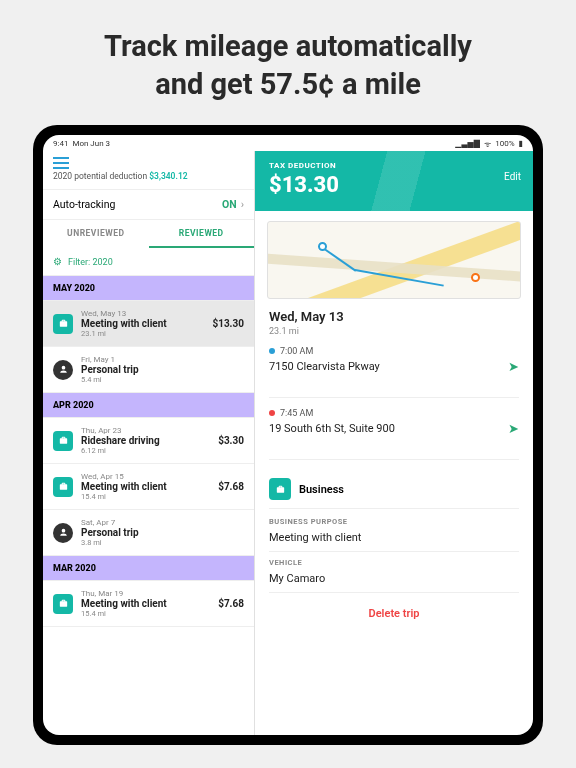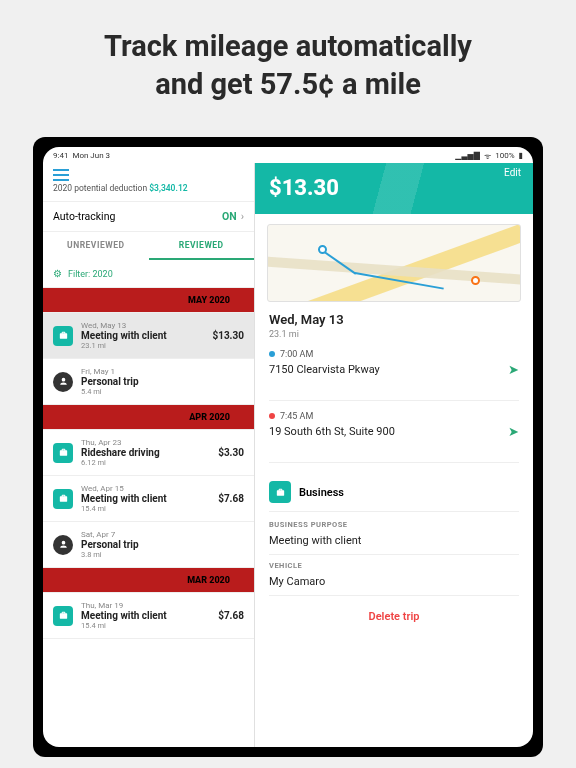--- a/index.html
+++ b/index.html
@@ -1,18 +1,18 @@
 <!DOCTYPE html>
 <html><head>
 <meta charset="utf-8">
 <style>
 * { margin:0; padding:0; box-sizing:border-box; font-family:-apple-system,BlinkMacSystemFont,"Segoe UI",Roboto,sans-serif; }
 body { background:#f0f0f0; width:576px; height:768px; overflow:hidden; }
 .headline { text-align:center; padding:28px 27px 22px; font-size:29px; font-weight:700; color:#2a2a2a; line-height:1.3; }
-.device { margin:12px auto; width:510px; height:620px; background:#000; border-radius:12px; padding:10px; }
+.device { margin:0 auto; width:510px; height:620px; background:#000; border-radius:24px; padding:10px; }
 .screen { background:#fff; width:100%; height:100%; border-radius:16px; overflow:hidden; display:flex; flex-direction:column; }
 .statusbar { height:16px; display:flex; justify-content:space-between; align-items:center; padding:0 10px; font-size:8px; color:#333; }
 .statusbar .right { display:flex; gap:4px; align-items:center; }
 .content { flex:1; display:flex; overflow:hidden; }
 .left-pane { width:212px; border-right:1px solid #e0e0e0; display:flex; flex-direction:column; overflow:hidden; }
 .right-pane { flex:1; display:flex; flex-direction:column; overflow:hidden; }
 .menu-row { padding:6px 10px 2px; }
 .hamburger { width:16px; height:12px; cursor:pointer; }
 .hamburger div { height:2px; background:#2a9fd6; margin-bottom:3px; }
 .title-row { padding:2px 10px 4px; }
@@ -21,35 +21,35 @@
 .subtitle .amt { color:#14b8a6; font-weight:600; }
 .autotrack { display:flex; justify-content:space-between; align-items:center; padding:8px 10px; border-top:1px solid #eee; border-bottom:1px solid #eee; font-size:10.5px; cursor:pointer; }
 .autotrack .on { color:#2aa876; font-weight:700; margin-right:4px; }
 .chev { color:#999; font-size:11px; }
 .tabs { display:flex; }
 .tab { flex:1; text-align:center; padding:8px 0; font-size:8.5px; font-weight:700; letter-spacing:0.5px; color:#888; cursor:pointer; }
 .tab.active { color:#2aa876; border-bottom:2px solid #2aa876; }
 .filter-row { padding:8px 10px; font-size:9px; color:#2aa876; display:flex; align-items:center; gap:6px; border-bottom:1px solid #eee; }
 .filter-icon { font-size:10px; }
 .scroll { overflow-y:auto; flex:1; }
-.month-hdr { background:#b91c1c; font-size:9px; font-weight:800; padding:7px 24px; border-bottom:1px solid #eee;text-align:right; }
+.month-hdr { background:#c4b5fd; font-size:9px; font-weight:800; padding:7px 10px; border-bottom:1px solid #eee; }
 .trip { display:flex; align-items:center; padding:8px 10px; border-bottom:1px solid #eee; gap:8px; cursor:pointer; }
 .trip.sel { background:#e8e8e8; }
 .trip-icon { width:20px; height:20px; border-radius:4px; display:flex; align-items:center; justify-content:center; flex-shrink:0; }
 .trip-icon.biz { background:#14b8a6; }
 .trip-icon.pers { background:#333; border-radius:50%; }
 .trip-icon svg { width:11px; height:11px; fill:#fff; }
 .trip-body { flex:1; min-width:0; }
 .trip-date { font-size:8px; color:#888; }
 .trip-name { font-size:10px; font-weight:700; color:#222; white-space:nowrap; overflow:hidden; text-overflow:ellipsis; }
 .trip-dist { font-size:7.5px; color:#888; }
 .trip-amt { font-size:10px; font-weight:700; color:#222; }
 .detail-hdr { background:#14b8a6; color:#fff; padding:10px 14px 14px; position:relative; }
 .detail-hdr::before { content:""; position:absolute; top:0; left:0; right:0; bottom:0; background:linear-gradient(105deg, transparent 45%, rgba(255,255,255,0.12) 45%, rgba(255,255,255,0.12) 58%, transparent 58%); }
-.edit-link { position:absolute; top:4px; right:12px; font-size:10px; cursor:pointer; z-index:2; }
+.edit-link { position:absolute; top:20px; right:12px; font-size:10px; cursor:pointer; z-index:2; }
 .deduct-lbl { font-size:8px; font-weight:700; letter-spacing:0.5px; position:relative; z-index:2; }
 .deduct-amt { font-size:22px; font-weight:800; margin-top:2px; position:relative; z-index:2; }
 .map { height:78px; margin:10px 12px 0; border:1px solid #e0e0e0; border-radius:3px; position:relative; overflow:hidden; background:#f9f7f0; }
 .road1 { position:absolute; width:200%; height:18px; background:#f5d97b; top:14px; left:-40px; transform:rotate(-20deg); opacity:0.8; }
 .road2 { position:absolute; width:200%; height:10px; background:#e8e0c5; bottom:18px; left:-20px; transform:rotate(4deg); opacity:0.9; }
 .dot-start { position:absolute; width:9px; height:9px; border:2px solid #2a9fd6; background:#fff; border-radius:50%; top:20px; left:50px; }
 .dot-end { position:absolute; width:9px; height:9px; border:2px solid #f97316; background:#fff; border-radius:50%; bottom:16px; right:40px; }
 .route-ln { position:absolute; width:2px; background:#2a9fd6; }
 .detail-body { padding:10px 14px; overflow-y:auto; flex:1; }
 .detail-date { font-size:13px; font-weight:600; color:#222; }
@@ -196,20 +196,21 @@
                 <div class="trip-dist">15.4 mi</div>
               </div>
               <div class="trip-amt">$7.68</div>
             </div>
           </div>
 </div>
 
 <div class="right-pane">
   <div class="detail-hdr">
     <div class="edit-link">Edit</div>
+    <div class="deduct-lbl">TAX DEDUCTION</div>
     <div class="deduct-amt">$13.30</div>
   </div>
   <div class="map">
     <div class="road1"></div>
             <div class="road2"></div>
     <div class="route-ln" style="top:26px;left:54px;height:40px;transform:rotate(-55deg);transform-origin:top;"></div>
     <div class="route-ln" style="top:48px;left:86px;height:90px;transform:rotate(-80deg);transform-origin:top;"></div>
     <div class="dot-start"></div>
     <div class="dot-end"></div>
   </div>

